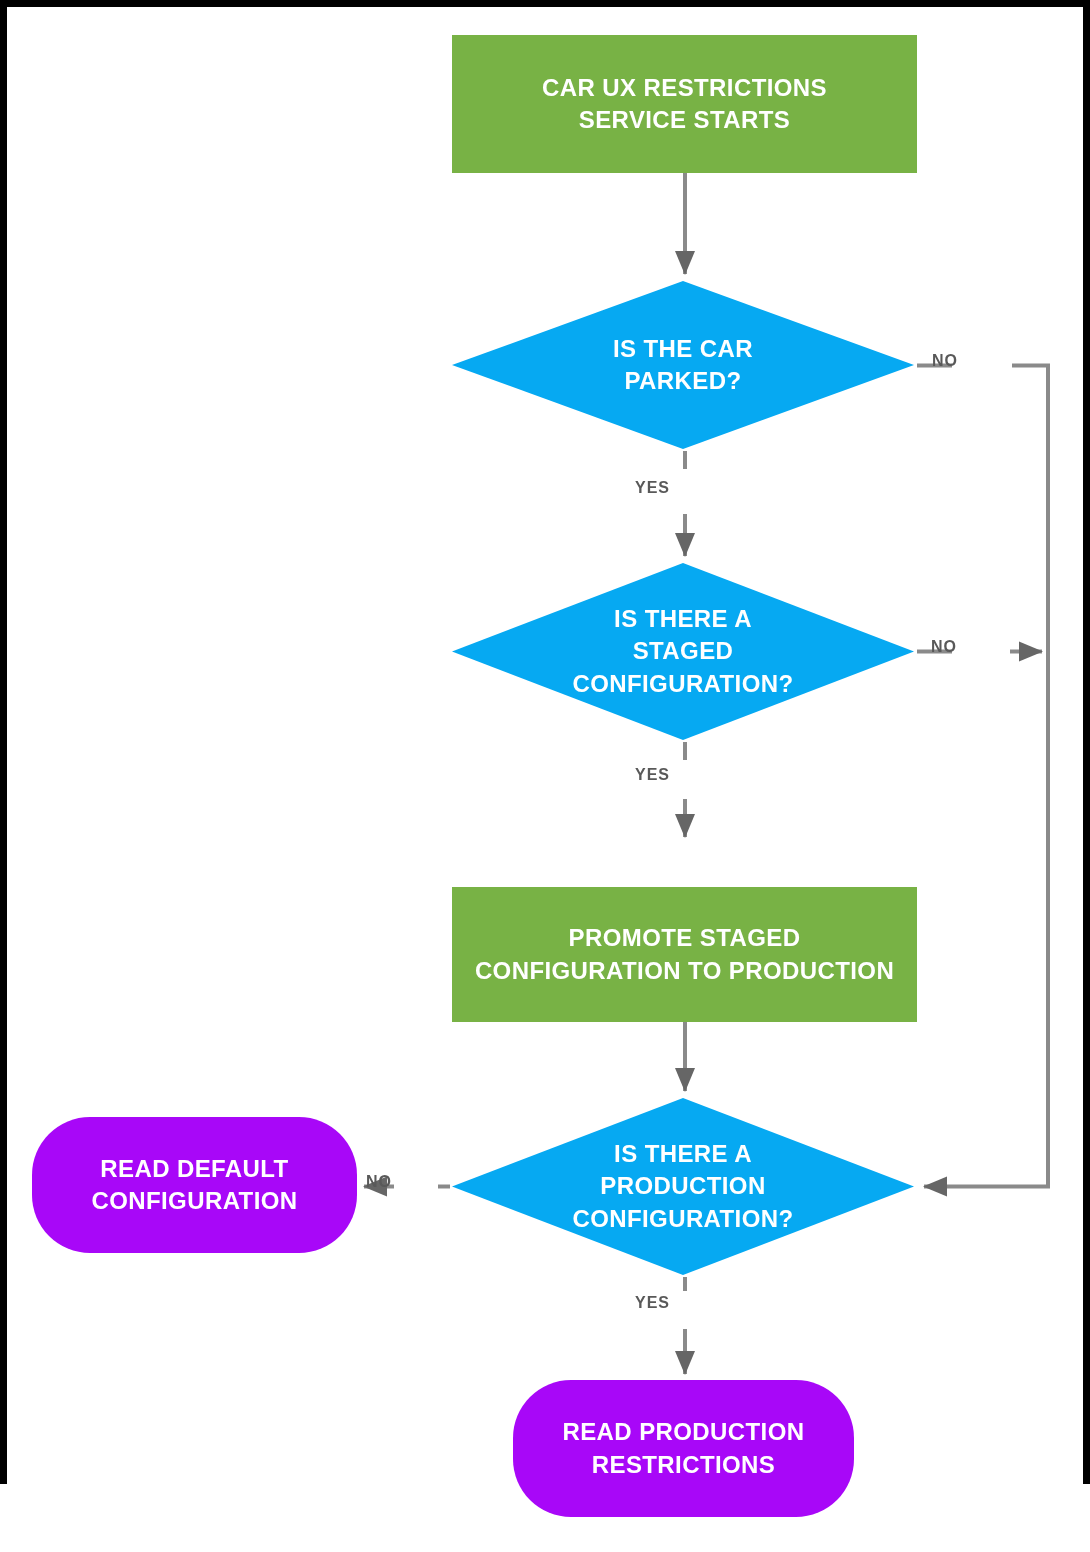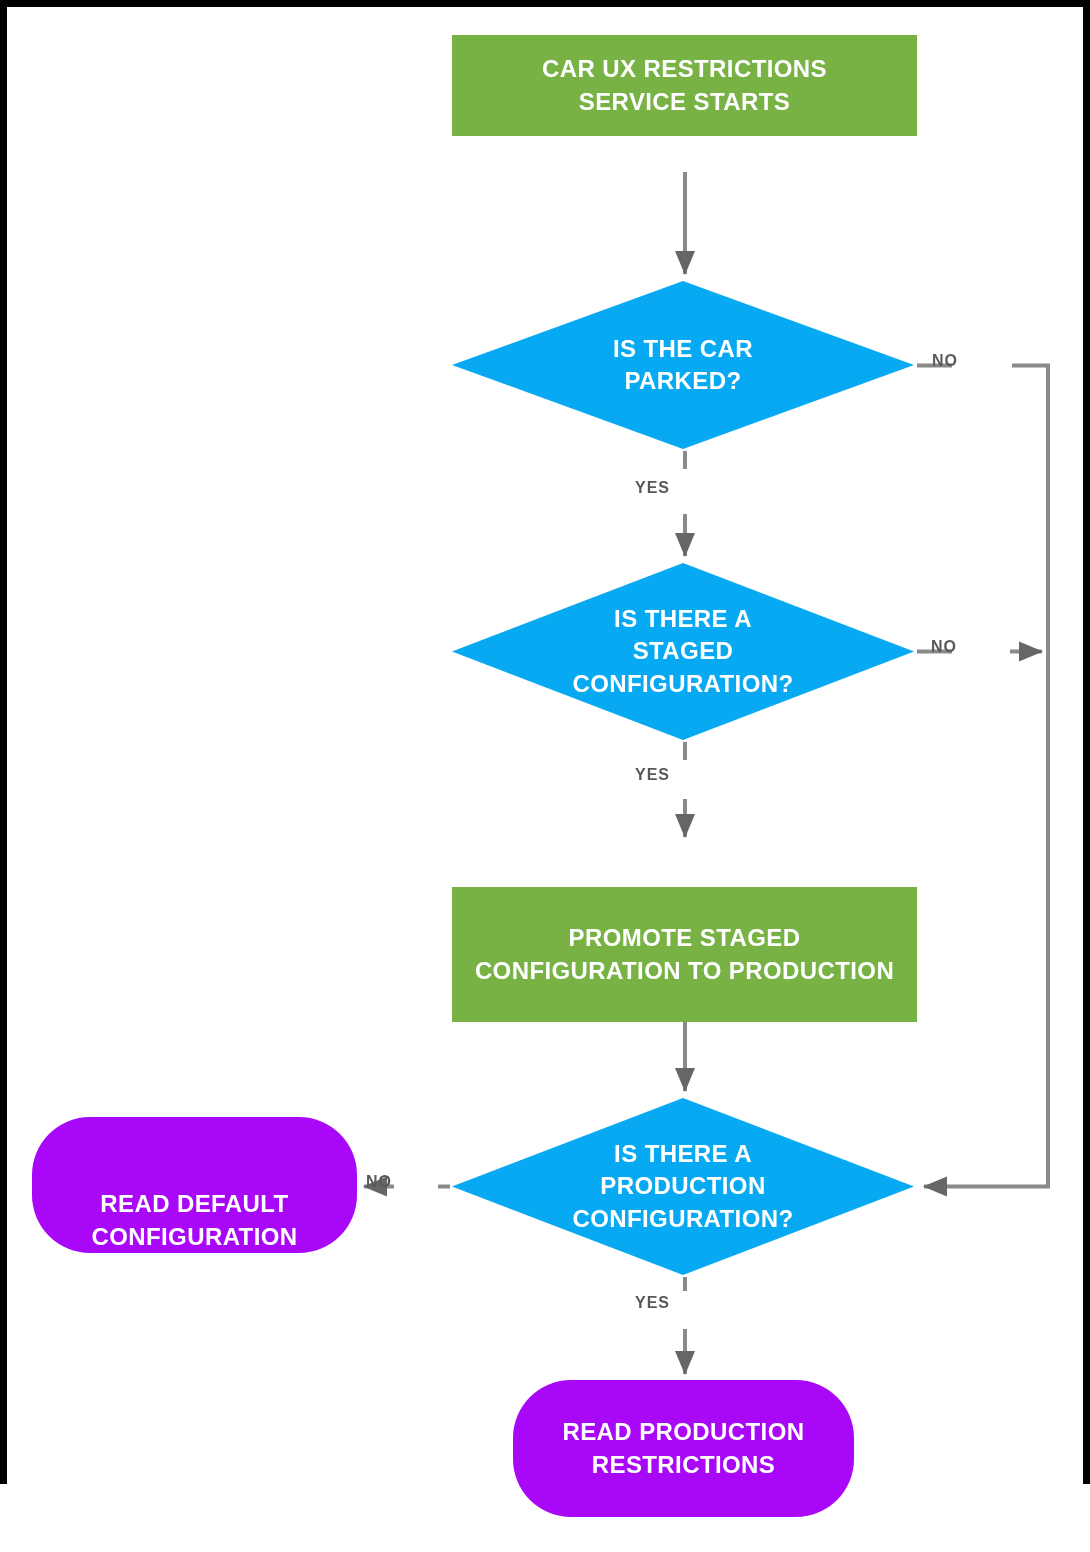--- a/index.html
+++ b/index.html
@@ -29,26 +29,26 @@
     letter-spacing: 0.4px;
     white-space: pre-line;
   }
   .process  { background: var(--process-fill, #78B245); }
   .decision {
     background: var(--decision-fill, #06A9F2);
     clip-path: polygon(50% 0%, 100% 50%, 50% 100%, 0% 50%);
   }
   .terminal { background: var(--terminal-fill, #A807F8); border-radius: 58px; }
 
-  .node-start        { left: 452px; top: 35px;   width: 465px; height: 101px; }
+  .node-start        { left: 452px; top: 35px;   width: 465px; height: 138px; }
   .node-car-parked   { left: 452px; top: 281px;  width: 462px; height: 168px; }
   .node-staged       { left: 452px; top: 563px;  width: 462px; height: 177px; }
   .node-promote      { left: 452px; top: 843px;  width: 465px; height: 135px; margin-top: 44px; }
   .node-production   { left: 452px; top: 1098px; width: 462px; height: 177px; }
-  .node-read-default    { left: 32px;  top: 1117px; width: 325px; height: 136px; align-items: flex-end; }
+  .node-read-default    { left: 32px;  top: 1117px; width: 325px; height: 136px; }
   .node-read-production { left: 513px; top: 1380px; width: 341px; height: 137px; }
 
   .edge-label {
     position: absolute;
     width: 100px;
     text-align: left;
     font-size: 16px;
     letter-spacing: 1px;
     color: var(--edge-label, #595959);
     font-weight: bold;

